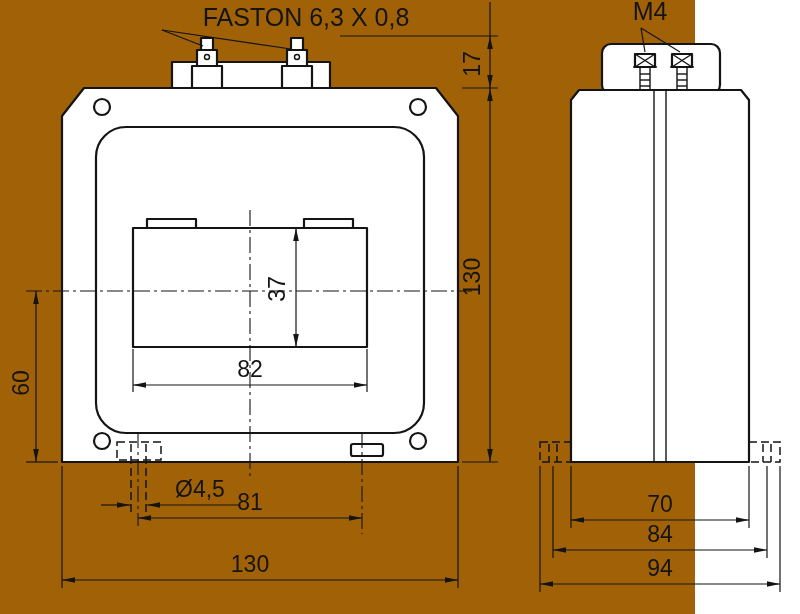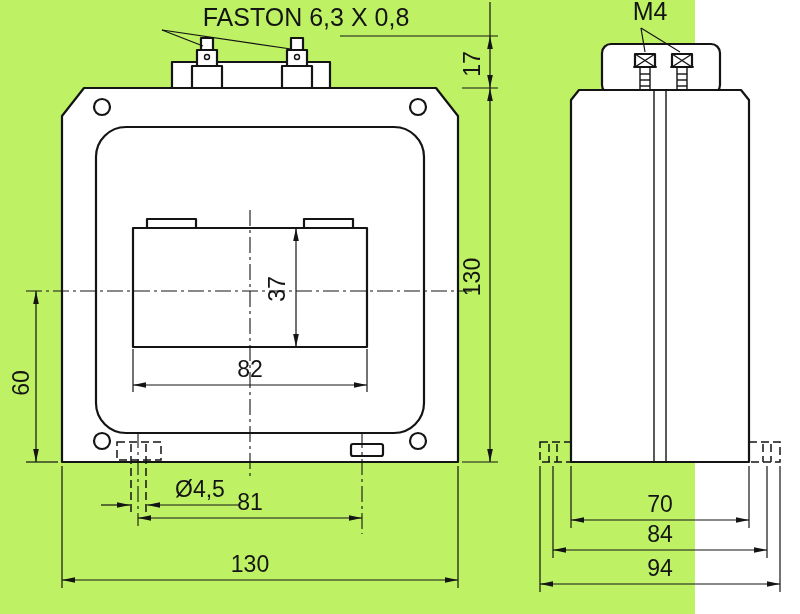--- a/index.html
+++ b/index.html
@@ -1,16 +1,16 @@
 <!DOCTYPE html>
 <html><head>
 <meta charset="utf-8">
 <style>
   html,body{margin:0;padding:0;background:#fff;}
-  .canvas{width:695px;height:614px;background:#bef264;position:relative;}
+  .canvas{width:695px;height:614px;background:#a16207;position:relative;}
   svg{display:block;}
   .o2{stroke:#141414;stroke-width:2.2;fill:none;stroke-linejoin:round;stroke-linecap:butt;}
   .o1{stroke:#141414;stroke-width:1.4;fill:none;}
   .dim{stroke:#141414;stroke-width:1.2;fill:none;}
   .hid{stroke:#141414;stroke-width:1.5;fill:none;stroke-dasharray:8 4;}
   .cl{stroke:#141414;stroke-width:1.1;fill:none;stroke-dasharray:16 4 3 4;}
   .fw{fill:#ffffff;}
   .lbl{font-family:"Liberation Sans","DejaVu Sans",sans-serif;font-size:23px;fill:#141414;}
   .big{font-size:25px;}
 </style>

